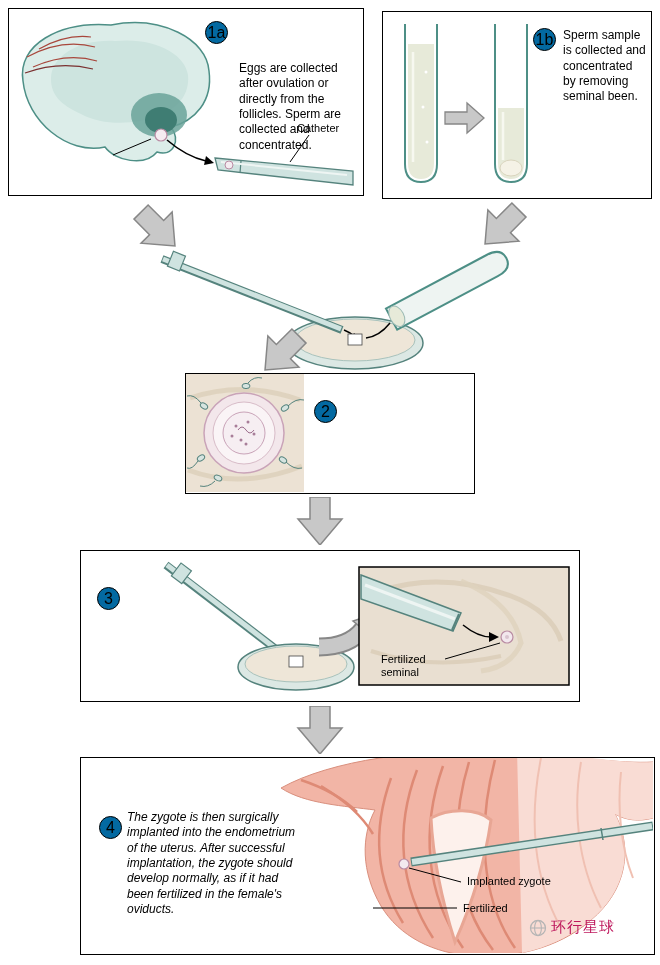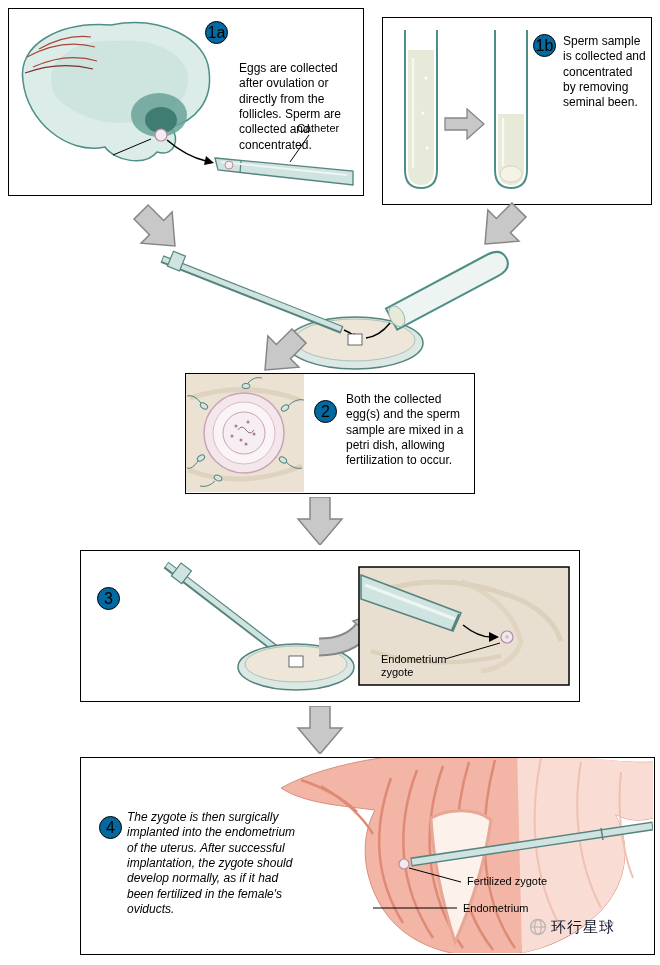--- a/index.html
+++ b/index.html
@@ -9,21 +9,21 @@
   .panel { position:absolute; border:1.5px solid #000; background:#fff; overflow:hidden; }
   .abs { position:absolute; }
   .step-badge {
     position:absolute; width:23px; height:23px; border:1.4px solid #000; border-radius:50%;
     display:flex; align-items:center; justify-content:center; font-size:16px; background:#0369a1; z-index:4;
   }
   .step-text { position:absolute; font-size:12px; line-height:1.28; z-index:4; }
   .diagram-label { position:absolute; font-size:11px; line-height:1.2; z-index:4; white-space:nowrap; }
   .diagram-label.wrap { white-space:normal; }
   svg { display:block; }
-  .watermark { position:absolute; display:flex; align-items:flex-start; gap:4px; color:#0f172a;
+  .watermark { position:absolute; display:flex; align-items:flex-end; gap:4px; color:#be185d;
     font-size:15px; letter-spacing:1px; z-index:5; }
 </style>
 </head>
 <body>
 
 <div class="page">
 
   <div class="panel" style="left:8px; top:8px; width:356px; height:188px;">
     <svg class="abs" style="left:0;top:0;" width="353" height="185" viewBox="0 0 353 185">
       <path d="M14,72 C8,36 50,12 102,16 C152,6 198,30 200,62 C204,92 186,112 162,118 C172,132 164,148 148,143 C136,158 106,152 96,138 C58,146 18,112 14,72 Z" fill="#dcede9" stroke="#4d8f86" stroke-width="1.5"></path>
@@ -45,21 +45,21 @@
       <line x1="300" y1="126" x2="281" y2="153" stroke="#000" stroke-width="1"></line>
     </svg>
     <div class="step-badge" style="left:196px; top:12px;">
       <span>1a</span>
     </div>
     <div class="step-text" style="left:230px; top:12px; width:120px;margin-top:40px;">Eggs are collected after ovulation or directly from the follicles. Sperm are collected and concentrated.</div>
     <div class="diagram-label" style="left:34px; top:152px;margin-top:48px;">Egg (oocyte)</div>
     <div class="diagram-label" style="left:288px; top:113px;">Catheter</div>
   </div>
 
-  <div class="panel" style="left:382px; top:17px; width:270px; height:188px;">
+  <div class="panel" style="left:382px; top:11px; width:270px; height:188px;">
     <svg class="abs" style="left:0;top:0;" width="267" height="185" viewBox="0 0 267 185">
       <g>
         <path d="M25,32 L25,151 Q25,167 38,167 Q51,167 51,151 L51,32 Z" fill="#e7ead9"></path>
         <path d="M22,12 L22,152 Q22,170 38,170 Q54,170 54,152 L54,12" fill="none" stroke="#4d8f86" stroke-width="2"></path>
         <line x1="30" y1="40" x2="30" y2="150" stroke="#f7f8f0" stroke-width="2.5"></line>
         <circle cx="43" cy="60" r="1.5" fill="#ffffff"></circle>
         <circle cx="40" cy="95" r="1.5" fill="#ffffff"></circle>
         <circle cx="44" cy="130" r="1.5" fill="#ffffff"></circle>
       </g>
       <polygon points="62,100 84,100 84,91 101,106 84,121 84,112 62,112" fill="#c8c8c8" stroke="#878787" stroke-width="1.3"></polygon>
@@ -133,21 +133,20 @@
         <path d="M12,87 Q6,96 1,94" fill="none"></path>
         <ellipse cx="60" cy="12" rx="4" ry="2.6"></ellipse>
         <path d="M62,9 Q68,2 76,4" fill="none"></path>
         <ellipse cx="32" cy="104" rx="4" ry="2.6" transform="rotate(25 32 104)"></ellipse>
         <path d="M29,107 Q22,114 14,112" fill="none"></path>
       </g>
     </svg>
     <div class="step-badge" style="left:128px; top:26px;">
       <span>2</span>
     </div>
-    <div class="step-text" style="left:160px; top:18px; width:122px;">Both the collected egg(s) and the sperm sample are mixed in a petri dish, allowing fertilization to occur.</div>
   </div>
 
   <svg class="abs" style="left:290px; top:497px;" width="60" height="48" viewBox="0 0 60 48">
     <g transform="translate(30,24)">
       <polygon points="-10,-24 10,-24 10,-2 22,-2 0,24 -22,-2 -10,-2" fill="#c8c8c8" stroke="#878787" stroke-width="1.5"></polygon>
     </g>
   </svg>
 
   <div class="panel" style="left:80px; top:550px; width:500px; height:152px;">
     <svg class="abs" style="left:0;top:0;" width="497" height="149" viewBox="0 0 497 149">
@@ -179,21 +178,21 @@
         <path d="M382,74 C392,82 400,86 410,86" stroke="#000" stroke-width="1.5" fill="none"></path>
         <polygon points="418,86 408,81 408,91" fill="#000"></polygon>
         <circle cx="426" cy="86" r="6" fill="#f2e7ed" stroke="#b98ba3" stroke-width="1.2"></circle>
         <circle cx="426" cy="86" r="2" fill="#d9c3cf"></circle>
         <line x1="364" y1="108" x2="419" y2="92" stroke="#000" stroke-width="1"></line>
       </g>
     </svg>
     <div class="step-badge" style="left:16px; top:36px;">
       <span>3</span>
     </div>
-    <div class="diagram-label wrap" style="left:300px; top:102px; width:62px;">Endometrium zygote</div>
+    <div class="diagram-label wrap" style="left:300px; top:102px; width:62px;">Fertilized seminal</div>
   </div>
 
   <svg class="abs" style="left:290px; top:706px;" width="60" height="48" viewBox="0 0 60 48">
     <g transform="translate(30,24)">
       <polygon points="-10,-24 10,-24 10,-2 22,-2 0,24 -22,-2 -10,-2" fill="#c8c8c8" stroke="#878787" stroke-width="1.5"></polygon>
     </g>
   </svg>
 
   <div class="panel" style="left:80px; top:757px; width:575px; height:198px;">
     <svg class="abs" style="left:0;top:0;" width="572" height="195" viewBox="0 0 572 195">
@@ -220,22 +219,22 @@
         <line x1="520" y1="70" x2="522" y2="82" stroke="#55837d" stroke-width="1.5"></line>
       </g>
       <circle cx="323" cy="106" r="5" fill="#f3e9ee" stroke="#b98ba3" stroke-width="1.2"></circle>
       <line x1="380" y1="124" x2="328" y2="110" stroke="#000" stroke-width="1"></line>
       <line x1="376" y1="150" x2="292" y2="150" stroke="#000" stroke-width="1"></line>
     </svg>
     <div class="step-badge" style="left:18px; top:58px;">
       <span>4</span>
     </div>
     <div class="step-text" style="left:46px; top:52px; width:176px;font-style:italic;">The zygote is then surgically implanted into the endometrium of the uterus. After successful implantation, the zygote should develop normally, as if it had been fertilized in the female's oviducts.</div>
-    <div class="diagram-label" style="left:386px; top:117px;">Fertilized zygote</div>
-    <div class="diagram-label" style="left:382px; top:144px;">Endometrium</div>
+    <div class="diagram-label" style="left:386px; top:117px;">Implanted zygote</div>
+    <div class="diagram-label" style="left:382px; top:144px;">Fertilized</div>
     <div class="watermark" style="left:448px; top:160px;">
       <svg width="18" height="18" viewBox="0 0 18 18">
         <circle cx="9" cy="9" r="7.5" fill="none" stroke="#b5b5b5" stroke-width="1.3"></circle>
         <ellipse cx="9" cy="9" rx="3.4" ry="7.5" fill="none" stroke="#b5b5b5" stroke-width="1.1"></ellipse>
         <line x1="1.5" y1="9" x2="16.5" y2="9" stroke="#b5b5b5" stroke-width="1.1"></line>
       </svg>
       <span>环行星球</span>
     </div>
   </div>
 

